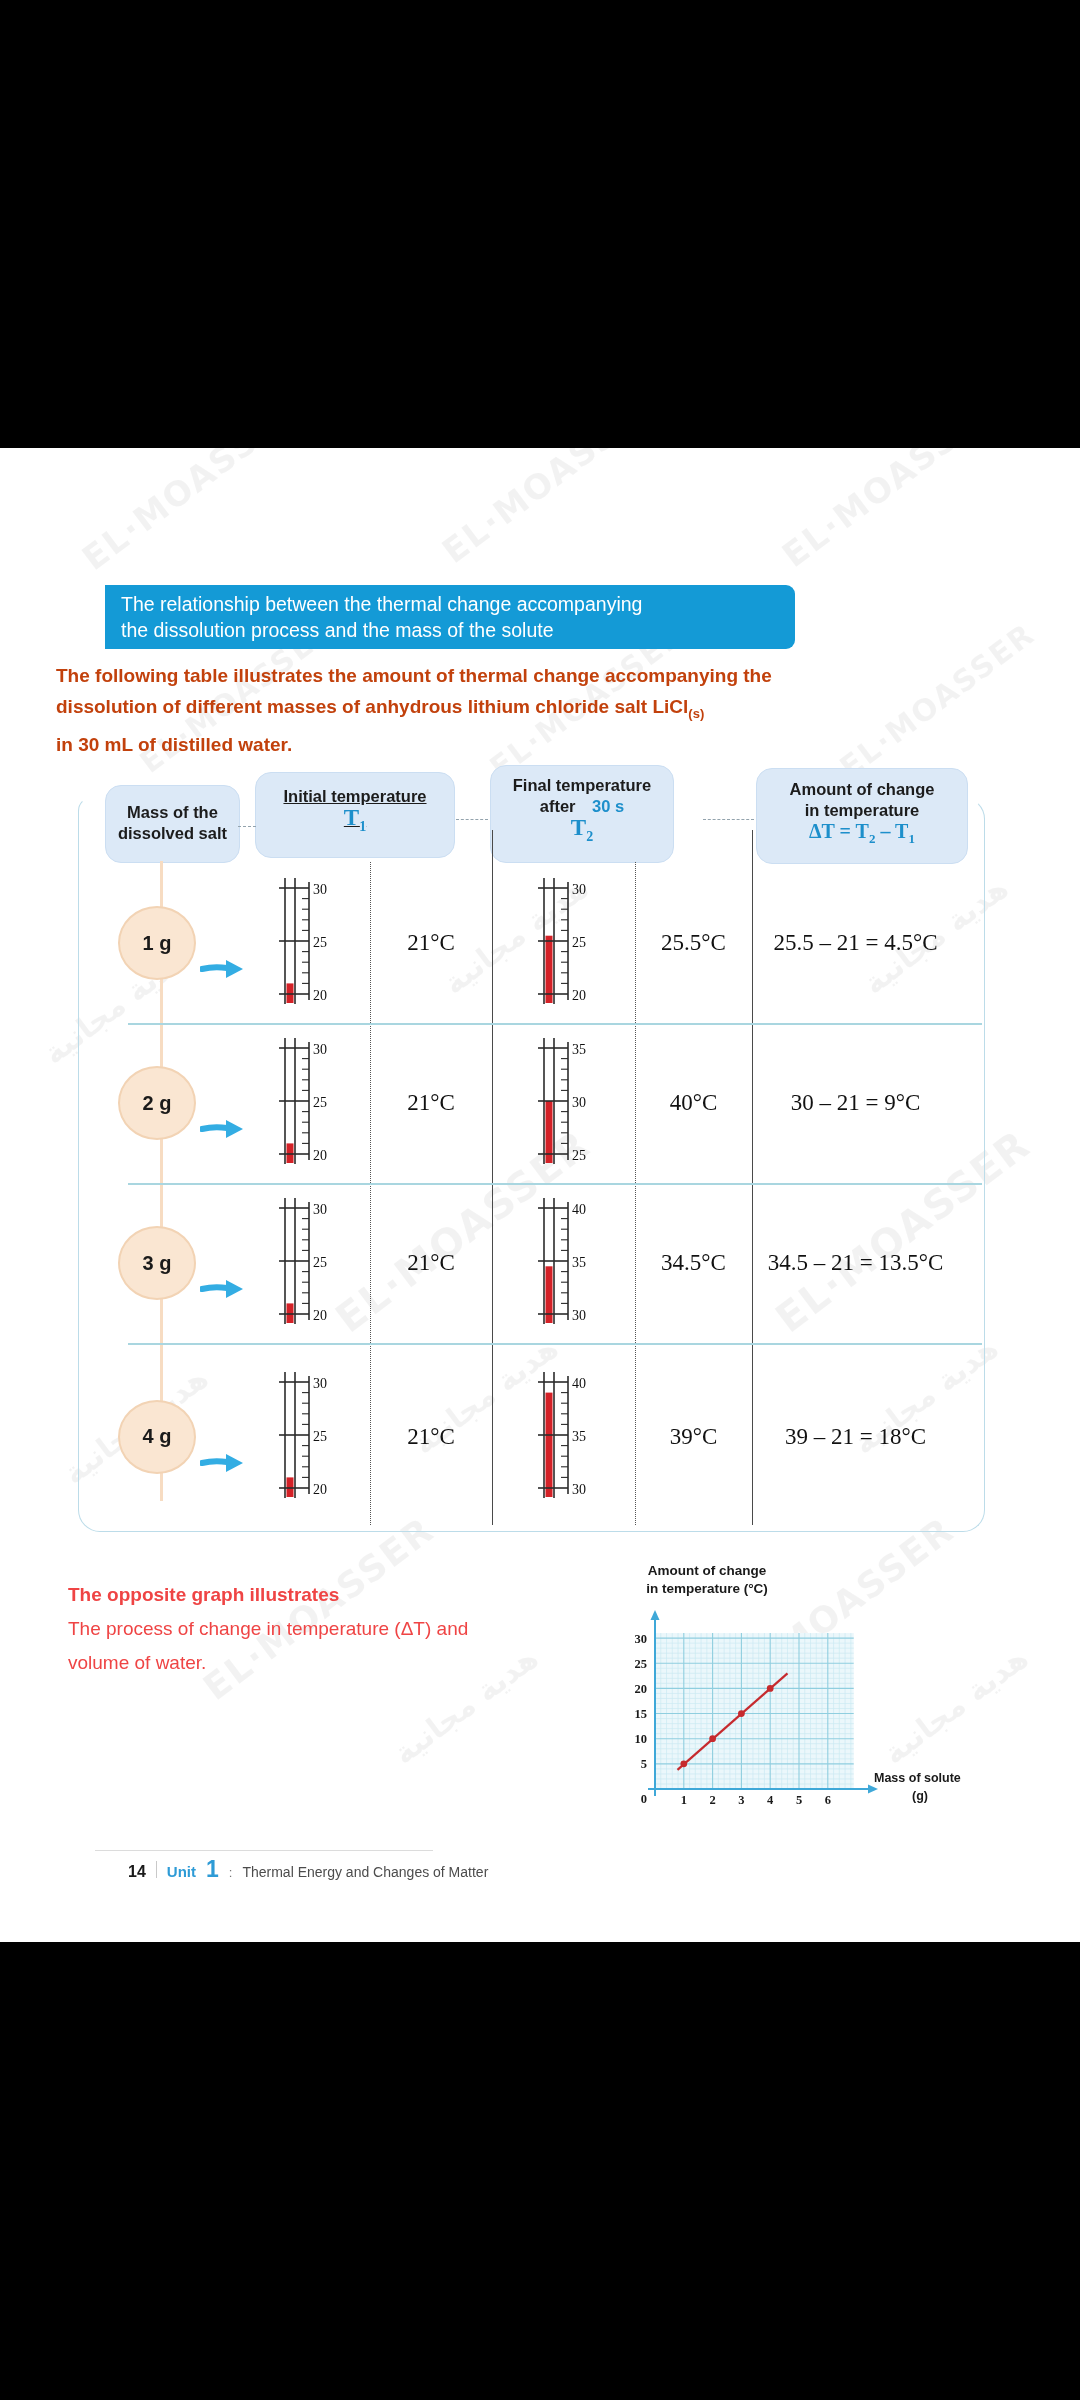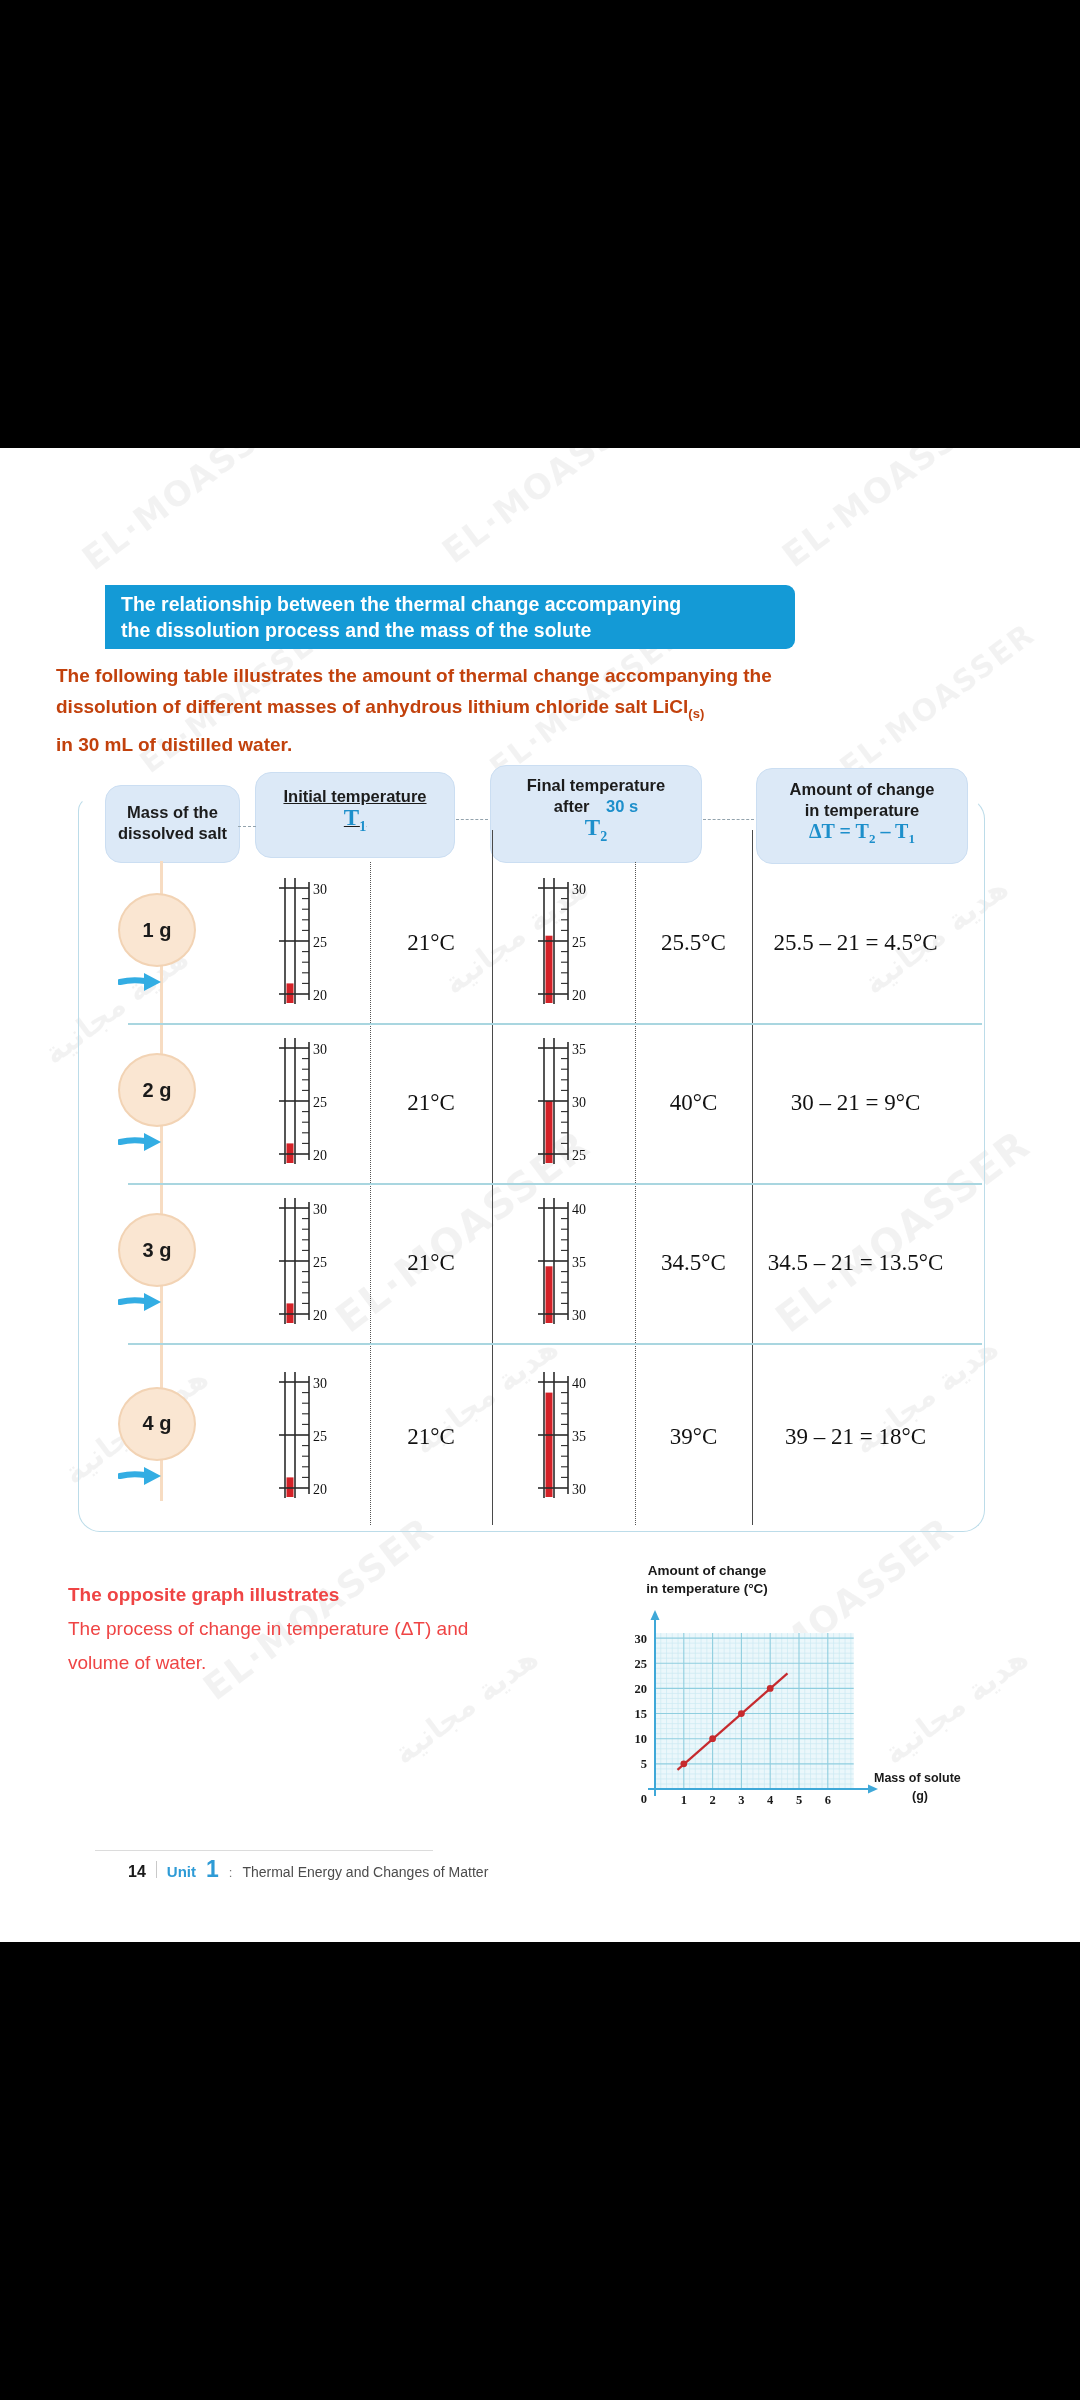--- a/index.html
+++ b/index.html
@@ -5,21 +5,21 @@
   * { margin:0; padding:0; box-sizing:border-box; }
   body { background:#000; font-family:"Liberation Sans", sans-serif; }
   .screen { position:relative; width:1080px; height:2400px; background:#000; overflow:hidden; }
   .page { position:absolute; left:0; top:448px; width:1080px; height:1494px; background:#fff; overflow:hidden; }
 
   .wm { position:absolute; color:#6b6b6b; opacity:0.08; font-weight:bold; white-space:nowrap;
         font-family:"DejaVu Sans", sans-serif; letter-spacing:2px; pointer-events:none; }
 
   .title-bar { position:absolute; left:105px; top:137px; width:690px; height:64px;
                background:#149AD6; border-radius:0 9px 9px 0; color:#fff;
-               font-weight:bold; font-size:19.5px; line-height:26px; padding:6px 0 0 16px; }
+               font-weight:normal; font-size:19.5px; line-height:26px; padding:6px 0 0 16px; }
 
   .intro { position:absolute; left:56px; top:212px; width:880px; color:#c2410c;
            font-weight:bold; font-size:19px; line-height:31px; }
   .intro sub { font-size:13px; font-weight:bold; }
 
   .frame { position:absolute; left:78px; top:349px; width:907px; height:735px;
            border:1.6px solid #BCDCE9; border-top:1.6px solid transparent;
            border-radius:14px 22px 22px 22px; }
 
   .hbox { position:absolute; background:#DCE9F7; border:1px solid #CBDEF2; border-radius:16px;
@@ -34,21 +34,21 @@
 
   .vline-solid { position:absolute; width:1.3px; background:#4a4a4a; }
   .vline-dotted { position:absolute; width:0; border-left:1.6px dotted #555; }
   .peach-line { position:absolute; width:3px; background:#F7DCC2; }
   .row-divider { position:absolute; height:1.6px; background:#A9D6E0; }
 
   .rows-grid { position:absolute; left:68px; top:415px; width:917px; display:grid;
                grid-template-columns:172px 130px 122px 143px 117px 233px;
                grid-template-rows:160px 160px 160px 187px;
                align-items:center; justify-items:center; }
-  .mass-cell { display:flex; align-items:flex-start; gap:4px; justify-self:start; margin-left:50px;flex-direction:column; }
+  .mass-cell { display:flex; align-items:flex-end; gap:4px; justify-self:start; margin-left:50px; }
   .mass-circle { width:78px; height:74px; border-radius:50%; background:#FAE6D2; border:2px solid #F2D3B4;
                  display:flex; align-items:center; justify-content:center;
                  font-weight:bold; font-size:20px; color:#1a1a1a; position:relative; z-index:2; }
   .value-cell { font-family:"Liberation Serif", serif; font-size:23px; color:#111; }
   .formula-cell { font-family:"Liberation Serif", serif; font-size:23px; color:#111; padding-right:26px; }
 
   .graph-text { position:absolute; left:68px; top:1130px; width:545px; color:#ef4444;
                 font-size:19px; line-height:34px; }
   .graph-text .b { font-weight:bold; }
 
@@ -106,21 +106,21 @@
     <div class="frame"></div>
 
     <div class="hbox" style="left:105px; top:337px; width:135px; height:78px; padding-top:16px;">
       <div>Mass of the</div>
       <div>dissolved salt</div>
     </div>
     <div class="hbox" style="left:255px; top:324px; width:200px; height:86px; padding-top:13px;text-decoration:underline;">
       <div>Initial temperature</div>
       <div><span class="sym"><span>T</span><sub>1</sub></span></div>
     </div>
-    <div class="hbox" style="left:490px; top:317px; width:212px; height:98px; padding-top:9px;">
+    <div class="hbox" style="left:490px; top:317px; width:184px; height:98px; padding-top:9px;">
       <div>Final temperature</div>
       <div><span>after</span> <span class="blue" style="font-weight:bold">30 s</span></div>
       <div><span class="sym"><span>T</span><sub>2</sub></span></div>
     </div>
     <div class="hbox" style="left:756px; top:320px; width:212px; height:96px; padding-top:10px;">
       <div>Amount of change</div>
       <div>in temperature</div>
       <div class="formula"><span>ΔT = T</span><sub>2</sub><span> – T</span><sub>1</sub></div>
     </div>
 

